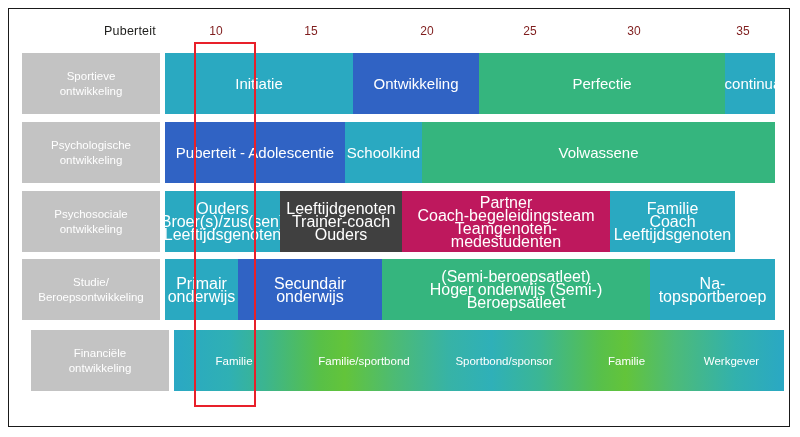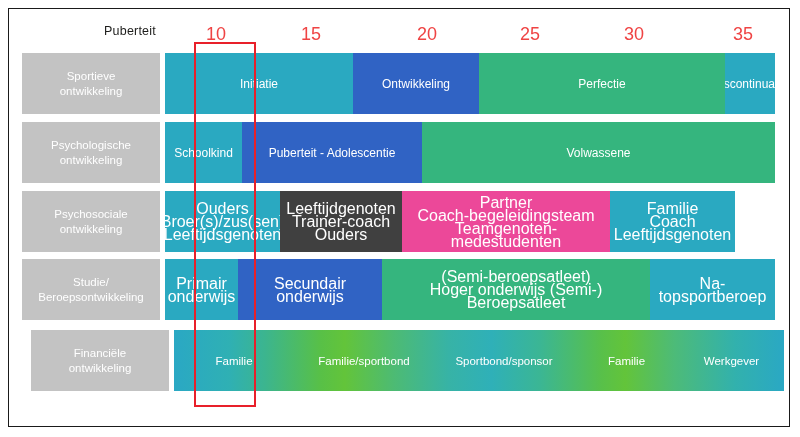--- a/index.html
+++ b/index.html
@@ -15,41 +15,41 @@
   #canvas{position:absolute;left:0;top:0;width:800px;height:437px;}
 
   
   .axis-label{
     position:absolute;top:24px;
     font-size:12.5px;color:#1d1d1b;text-align:center;
     letter-spacing:.2px;white-space:nowrap;
   }
   .axis-tick{
     position:absolute;top:24px;
-    font-size:18px;color:#ef4444;text-align:center;
+    font-size:12px;color:#7f1d1d;text-align:center;
     width:40px;margin-left:-20px;
   }
 
   
   .row{position:absolute;left:0;width:800px;}
   .rowlabel{
     position:absolute;left:22px;width:138px;top:0;
     background:#c3c3c3;color:#ffffff;
     display:flex;align-items:center;justify-content:center;
     text-align:center;font-size:11.5px;line-height:15px;
     box-sizing:border-box;padding:2px 4px;
   }
   .bar{
     position:absolute;left:165px;width:610px;top:0;
     display:flex;overflow:hidden;
   }
   .seg{
     display:flex;align-items:center;justify-content:center;
     color:#ffffff;text-align:center;
-    font-size:12px;line-height:14px;
+    font-size:15px;line-height:14px;
     box-sizing:border-box;padding:1px 3px;
     overflow:hidden;white-space:pre-line;
   }
   .seg.small{font-size:16px;line-height:13px;}
 
   
   .gradbar{
     position:absolute;left:165px;width:610px;top:0;
     overflow:hidden;
     background:linear-gradient(90deg,
@@ -115,41 +115,41 @@
   </div>
 
   <div class="row" style="top:122px;height:61px;">
     <div class="rowlabel" style="height:61px;">
       <span>
         <span>Psychologische</span><br>
         <span>ontwikkeling</span>
       </span>
     </div>
     <div class="bar" style="height:61px;">
+      <div class="seg" style="width:180px;background:#3063c4;">Puberteit - Adolescentie</div>
       <div class="seg" style="width:77px;background:#2aa9c1;">Schoolkind</div>
-      <div class="seg" style="width:180px;background:#3063c4;">Puberteit - Adolescentie</div>
       <div class="seg" style="width:353px;background:#35b57e;text-align:right;">Volwassene</div>
     </div>
   </div>
 
   <div class="row" style="top:191px;height:61px;">
     <div class="rowlabel" style="height:61px;">
       <span>
         <span>Psychosociale</span><br>
         <span>ontwikkeling</span>
       </span>
     </div>
     <div class="bar" style="height:61px;">
       <div class="seg small" style="width:115px;background:#2aa9c1;">Ouders
 Broer(s)/zus(sen)
 Leeftijdsgenoten</div>
       <div class="seg small" style="width:122px;background:#404040;">Leeftijdgenoten
 Trainer-coach
 Ouders</div>
-      <div class="seg small" style="width:208px;background:#ec4899;">Partner
+      <div class="seg small" style="width:208px;background:#be185d;">Partner
 Coach-begeleidingsteam
 Teamgenoten-medestudenten</div>
       <div class="seg small" style="width:125px;background:#2aa9c1;">Familie
 Coach
 Leeftijdsgenoten</div>
     </div>
   </div>
 
   <div class="row" style="top:259px;height:61px;">
     <div class="rowlabel" style="height:61px;">

